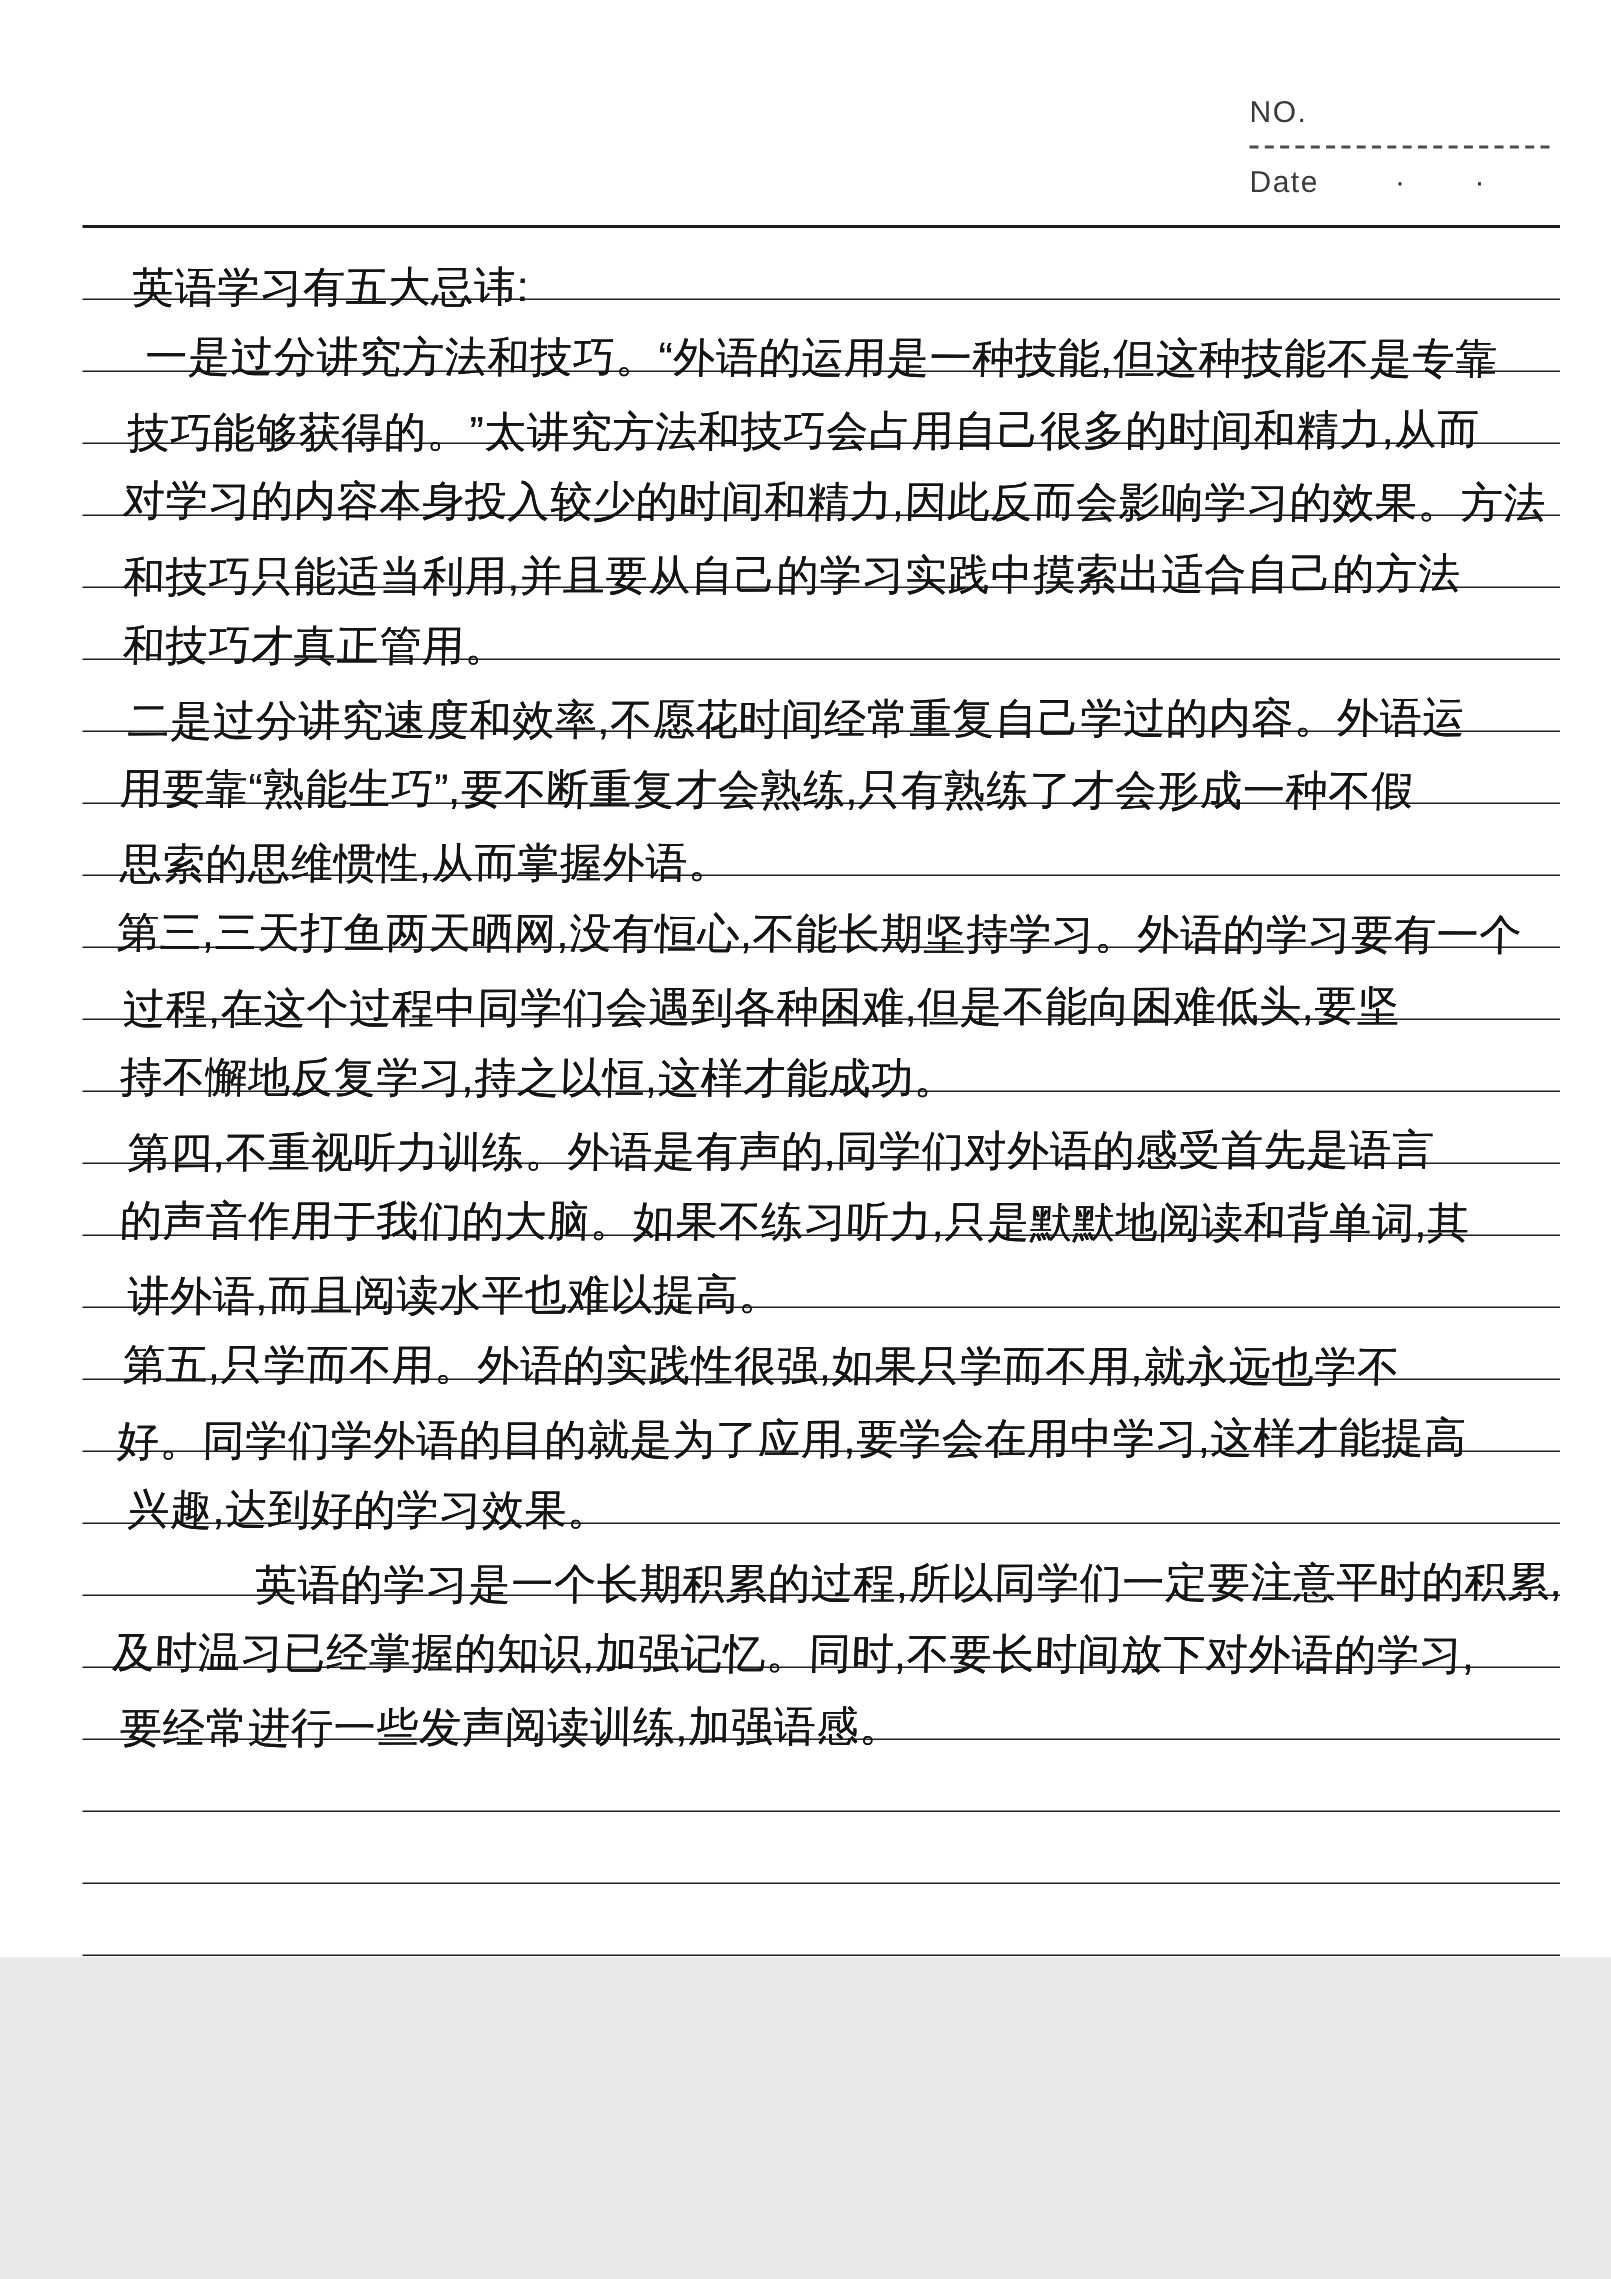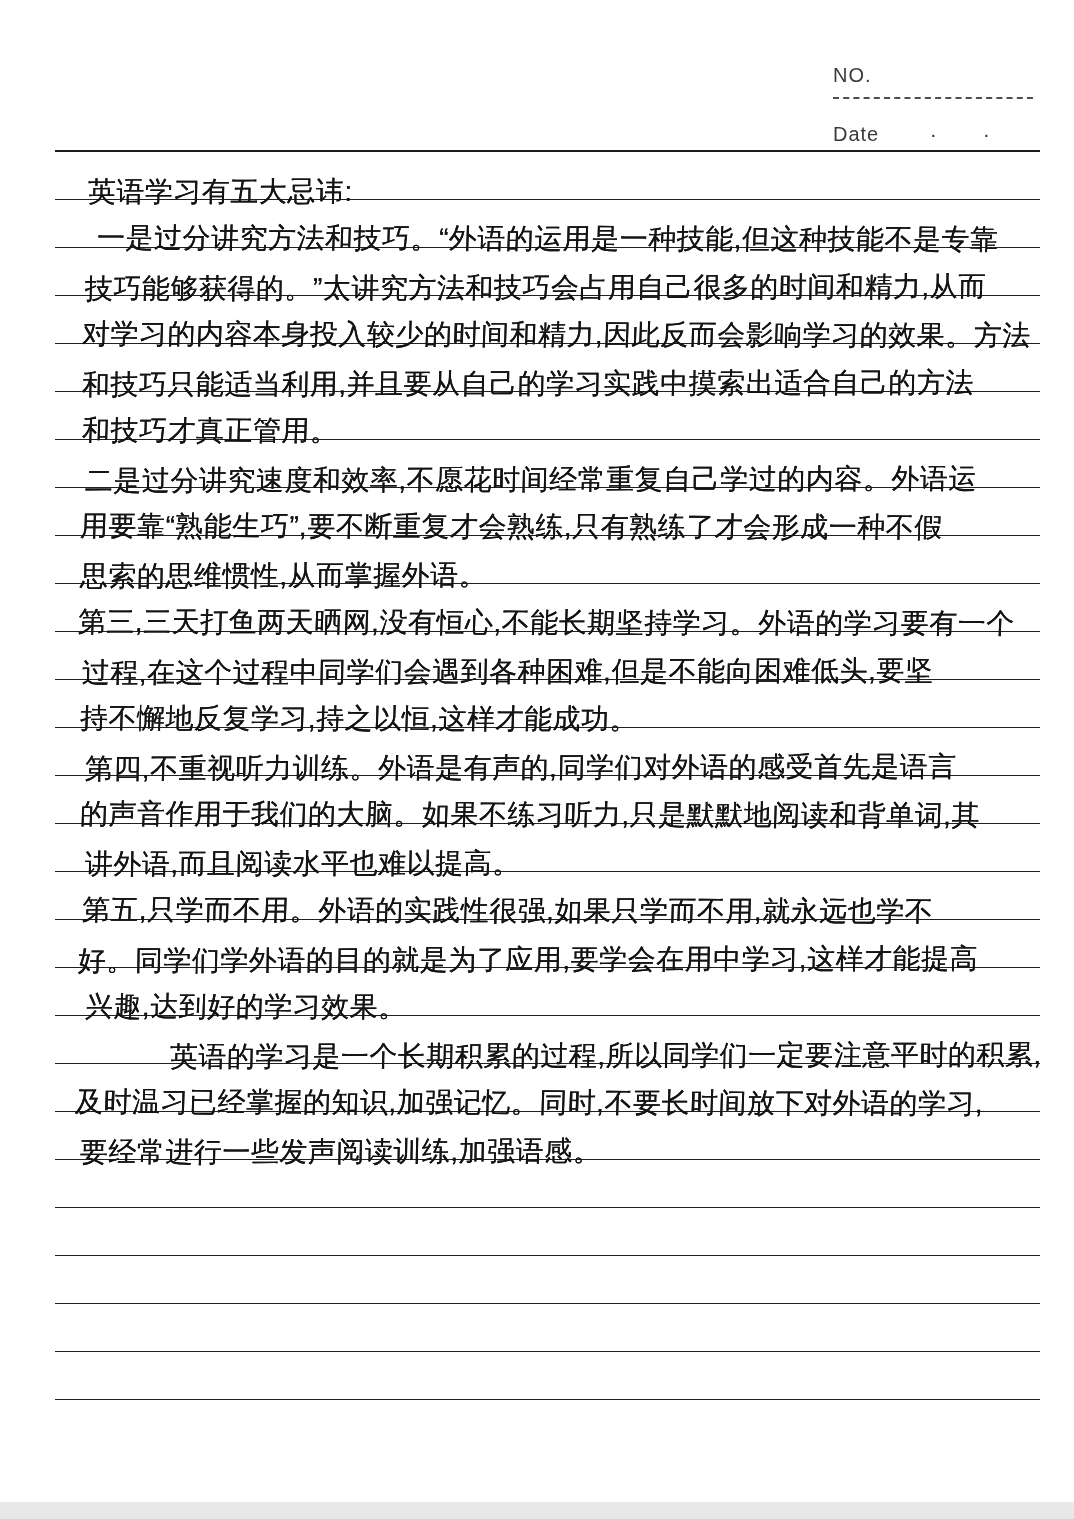--- a/index.html
+++ b/index.html
@@ -3,21 +3,21 @@
 <meta charset="utf-8">
 <style>
   html, body {
     margin: 0;
     padding: 0;
     background: #e8e8e8;
   }
   .page {
     position: relative;
     width: 1074px;
-    height: 1502px;
+    height: 1305px;
     background: #ffffff;
     margin: 0 auto;
     overflow: hidden;
     font-family: "Liberation Sans", sans-serif;
     color: #1a1a1a;
   }
 
   
   .header-block {
     position: absolute;
@@ -30,21 +30,21 @@
     letter-spacing: 1px;
     color: #3a3a3a;
   }
   .no-fill-line {
     margin-top: 10px;
     width: 200px;
     height: 0;
     border-bottom: 2px dashed #4d4d4d;
   }
   .date-row {
-    margin-top: 24px;
+    margin-top: 12px;
     position: relative;
     font-size: 20px;
     color: #3a3a3a;
     letter-spacing: 1px;
   }
   .date-dot {
     position: absolute;
     top: 0;
     color: #2c2c2c;
     font-size: 20px;

